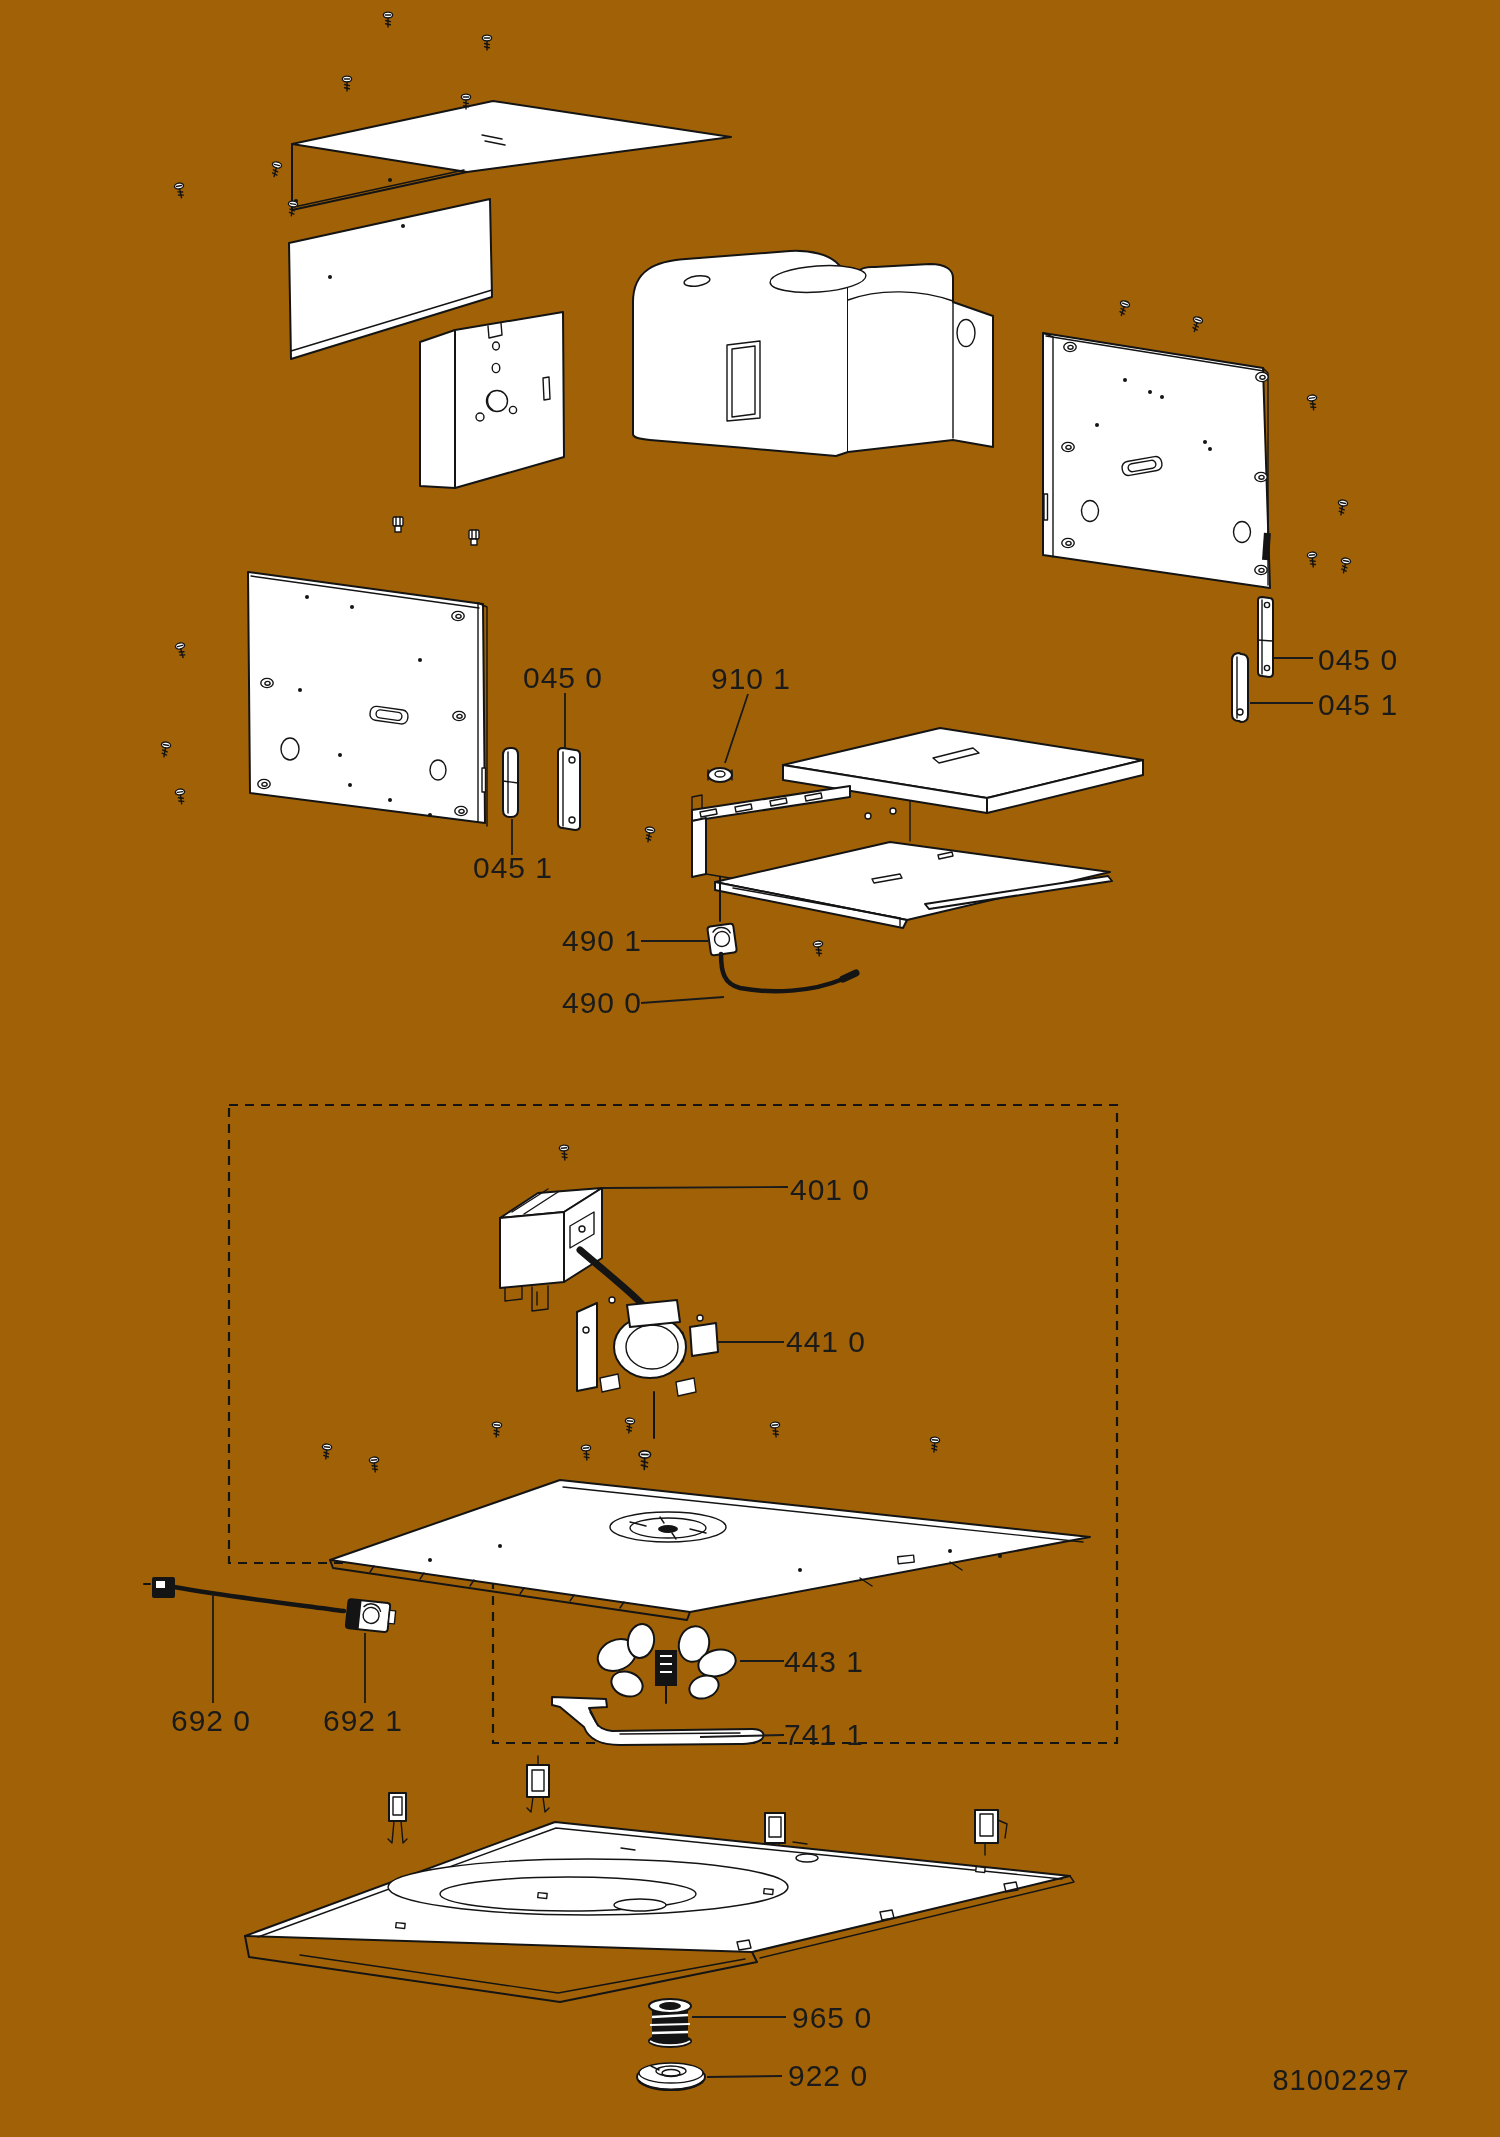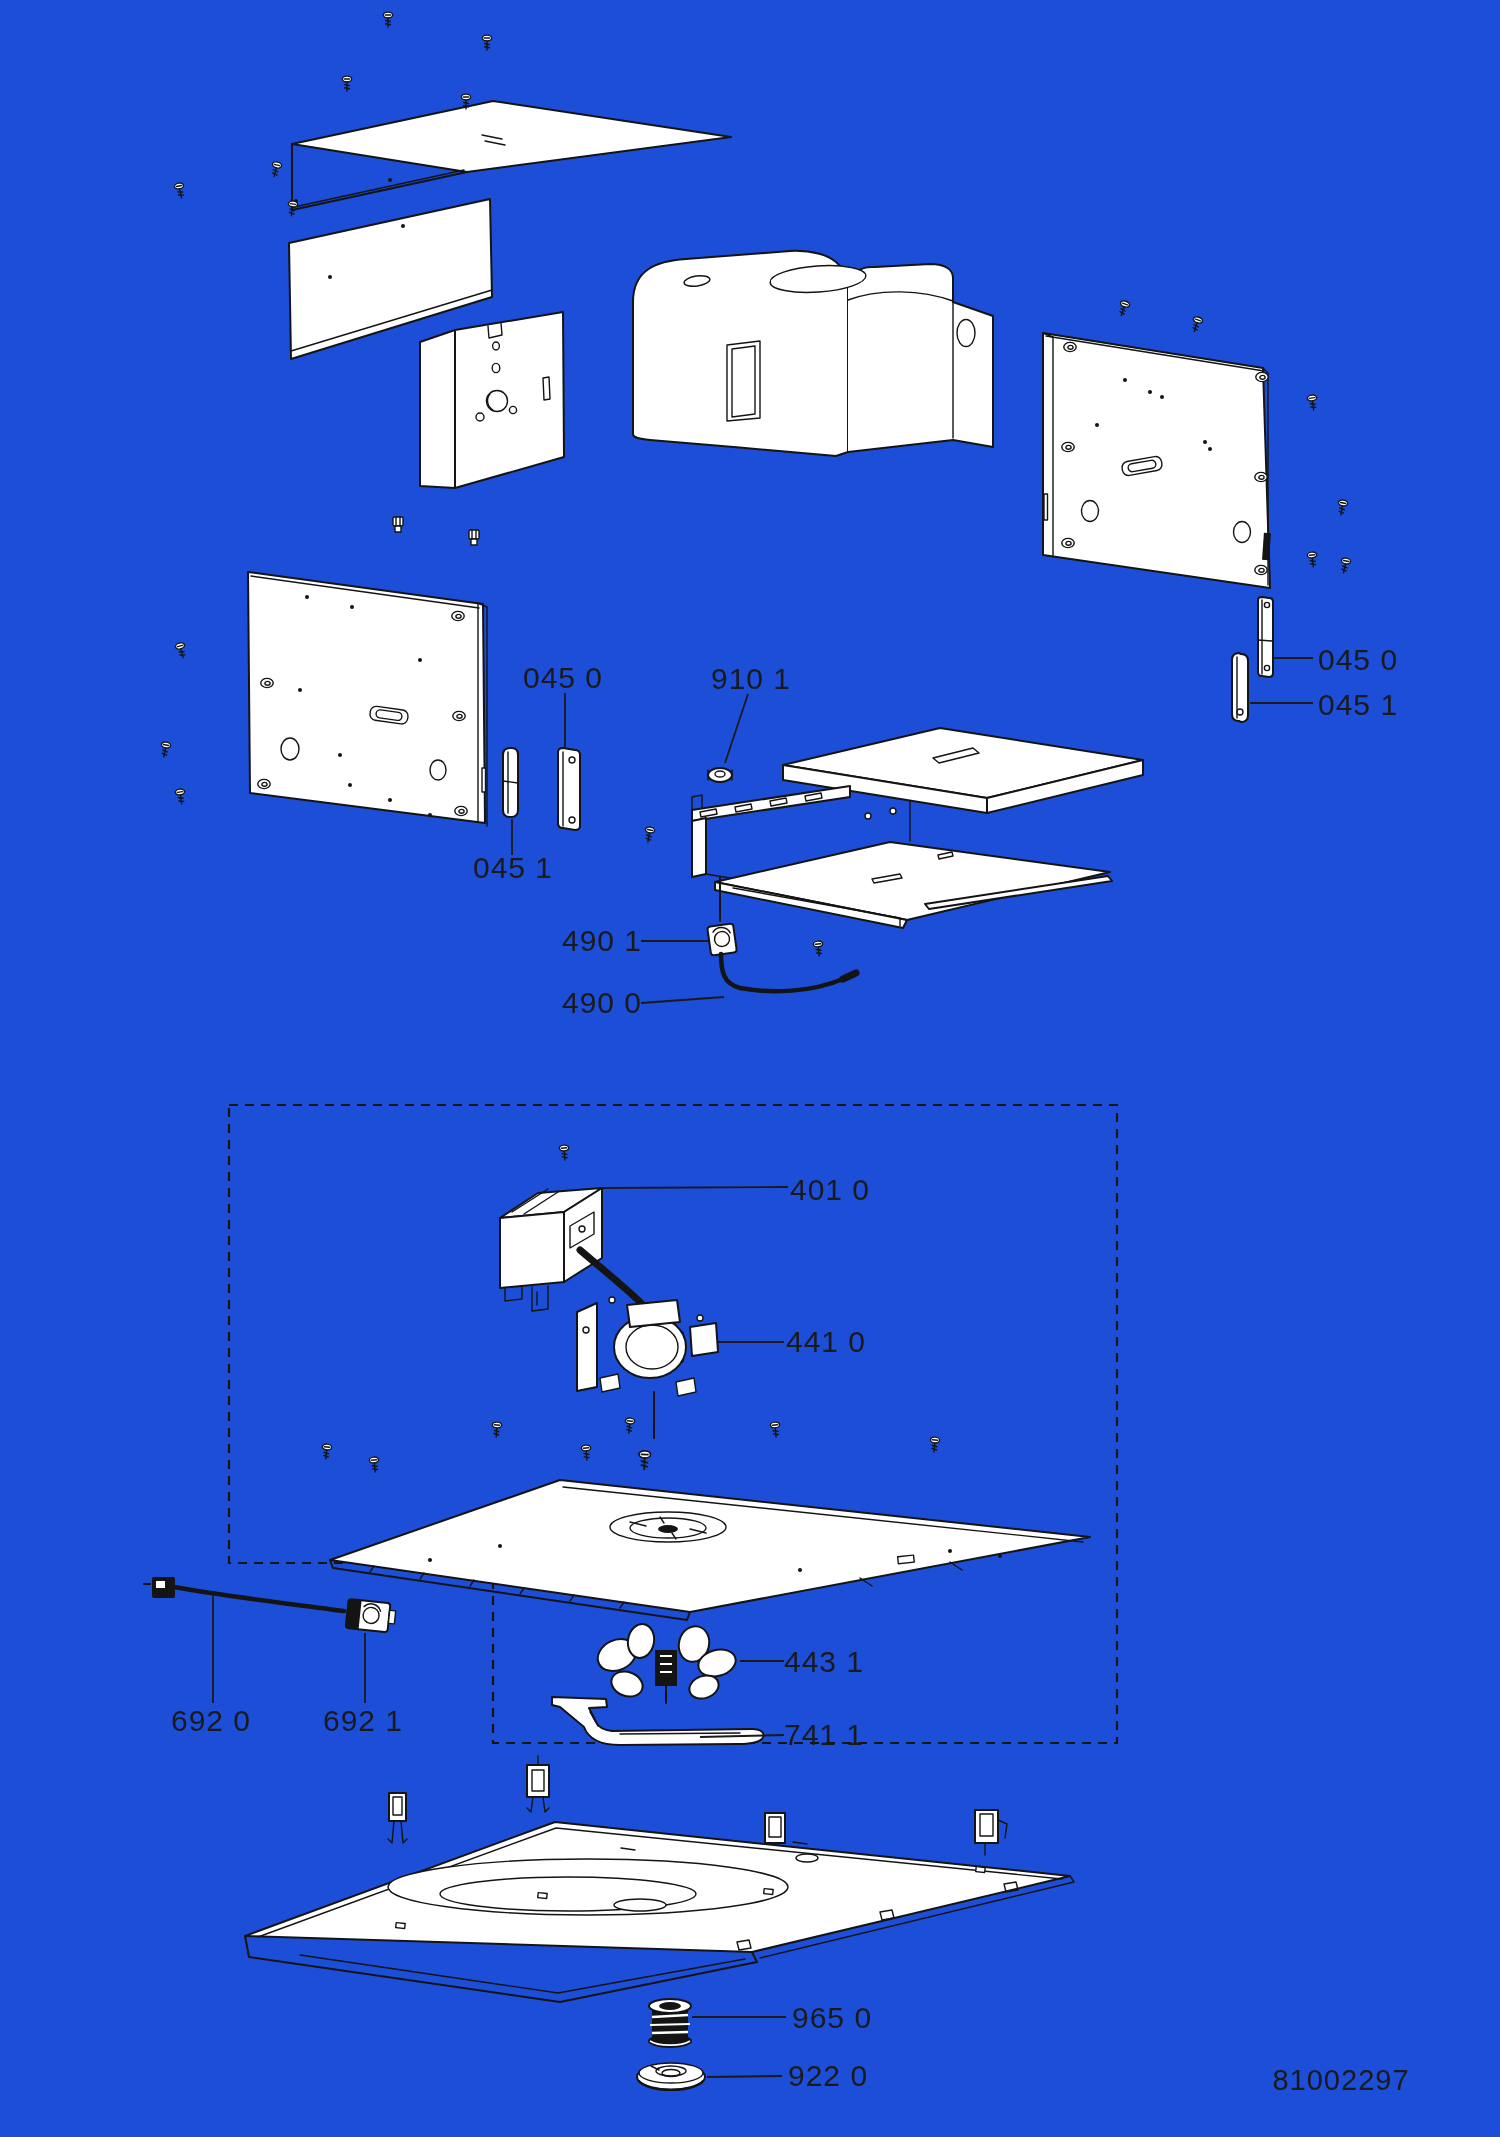--- a/index.html
+++ b/index.html
@@ -1,16 +1,16 @@
 <!DOCTYPE html>
 <html><head>
 <meta charset="utf-8">
 <style>
   html,body{margin:0;padding:0;background:#ffffff;}
-  .page{position:relative;width:1500px;height:2137px;background:#1d4ed8;overflow:hidden;
+  .page{position:relative;width:1500px;height:2137px;background:#a16207;overflow:hidden;
         font-family:"Liberation Sans", sans-serif;}
   svg{display:block}
   .ln{fill:none;stroke:#141414;stroke-width:2;stroke-linejoin:round;stroke-linecap:round;}
   .ln1{fill:none;stroke:#141414;stroke-width:1.4;stroke-linejoin:round;stroke-linecap:round;}
   .fw{fill:#ffffff;stroke:#141414;stroke-width:2;stroke-linejoin:round;}
   .fw1{fill:#ffffff;stroke:#141414;stroke-width:1.4;stroke-linejoin:round;}
   .fb{fill:#141414;stroke:none;}
   .dash{fill:none;stroke:#141414;stroke-width:2.2;stroke-dasharray:9 7;}
   .wire{fill:none;stroke:#141414;stroke-width:4.5;stroke-linecap:round;}
   .wire2{fill:none;stroke:#141414;stroke-width:7;stroke-linecap:round;}

